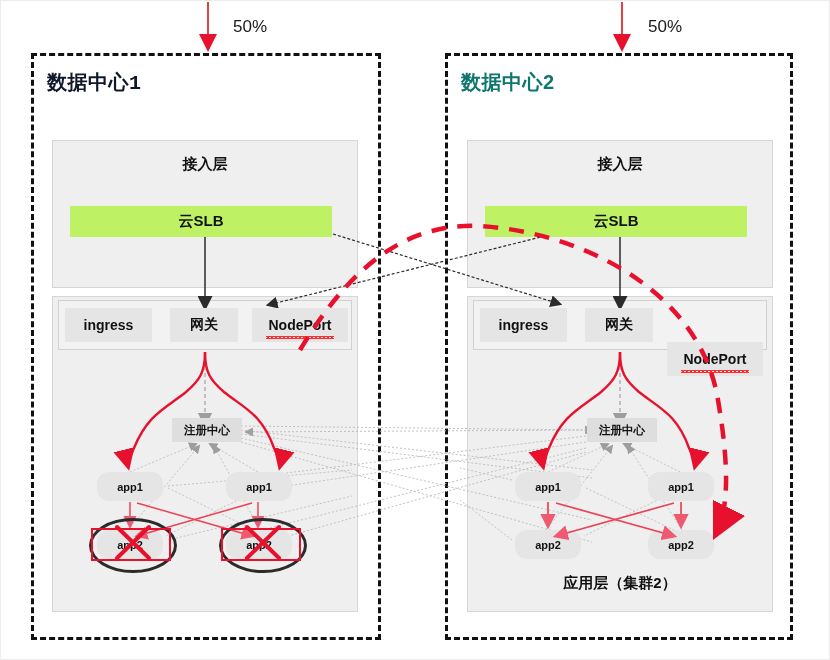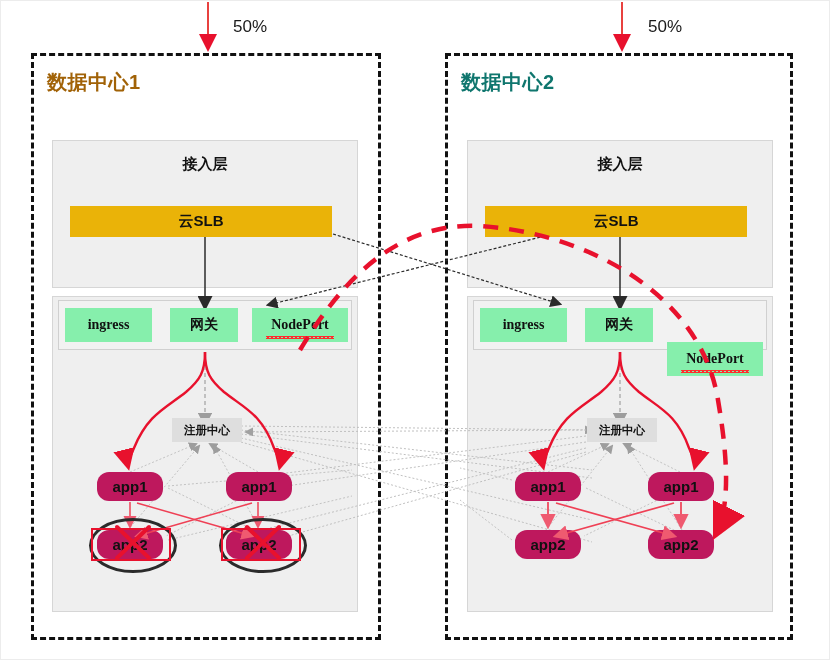--- a/index.html
+++ b/index.html
@@ -24,21 +24,21 @@
   .dc-frame{
     border:3px dashed #111111;
     background:transparent;
     z-index:2;
   }
   .dc-title{
     position:absolute;
     font-size:20px;font-weight:bold;letter-spacing:.5px;
     z-index:30;white-space:nowrap;
   }
-  .dc1-title{color:#a16207;}
+  .dc1-title{color:#0f172a;font-family:Liberation Mono, monospace;}
   .dc2-title{color:#0f766e;}
 
   
   .panel{
     background:#efefef;border:1px solid #d6d6d6;z-index:3;
   }
   .panel-title{
     position:absolute;left:0;right:0;text-align:center;
     font-size:15px;font-weight:bold;color:#111;z-index:10;
   }
@@ -46,24 +46,24 @@
     background:#f2f2f2;border:1px solid #d0d0d0;z-index:4;
   }
 
   
   .chip{
     background:#dcdcdc;
     display:flex;align-items:center;justify-content:center;
     font-size:14px;font-weight:bold;color:#111;
     z-index:12;white-space:nowrap;
   }
-  .chip.lite{background:#86efac;font-family:Liberation Serif, serif;}
+  .chip.lite{background:#e5e5e5;}
   .chip.reg{background:#dedede;font-size:11.5px;font-weight:bold;}
-  .chip.app{background:#be185d;font-size:15px;border-radius:12px;}
-  .chip.slb{background:#eab308;font-size:15px;}
+  .chip.app{background:#e5e5e5;font-size:11px;border-radius:12px;}
+  .chip.slb{background:#bef264;font-size:15px;}
 
   .spell{
     position:relative;
   }
   .spell .squig{
     position:absolute;left:0;right:0;bottom:3px;height:3px;
     background-image:
       linear-gradient(45deg,transparent 40%,#ff2d2d 40%,#ff2d2d 60%,transparent 60%),
       linear-gradient(-45deg,transparent 40%,#ff2d2d 40%,#ff2d2d 60%,transparent 60%);
     background-size:4px 3px;background-repeat:repeat-x;
@@ -235,20 +235,21 @@
     <span class="squig" style="left:14px;right:14px;"></span>
   </div>
 
   <div class="abs chip reg" style="left:587px;top:418px;width:70px;height:24px;">注册中心</div>
 
   <div class="abs chip app" style="left:515px;top:472px;width:66px;height:29px;">app1</div>
   <div class="abs chip app" style="left:648px;top:472px;width:66px;height:29px;">app1</div>
   <div class="abs chip app" style="left:515px;top:530px;width:66px;height:29px;">app2</div>
   <div class="abs chip app" style="left:648px;top:530px;width:66px;height:29px;">app2</div>
 
+  <div class="panel-title" style="left:467px;top:574px;width:306px;">应用层（集群2）</div>
 
   <svg class="layer" id="marks" viewBox="0 0 830 660">
     <g stroke="#E8112D" stroke-width="4" stroke-linecap="round">
       <path d="M117,527 L149,558"></path>
       <path d="M149,527 L117,558"></path>
     </g>
     <g stroke="#E8112D" stroke-width="4" stroke-linecap="round">
       <path d="M247,527 L279,558"></path>
       <path d="M279,527 L247,558"></path>
     </g>

